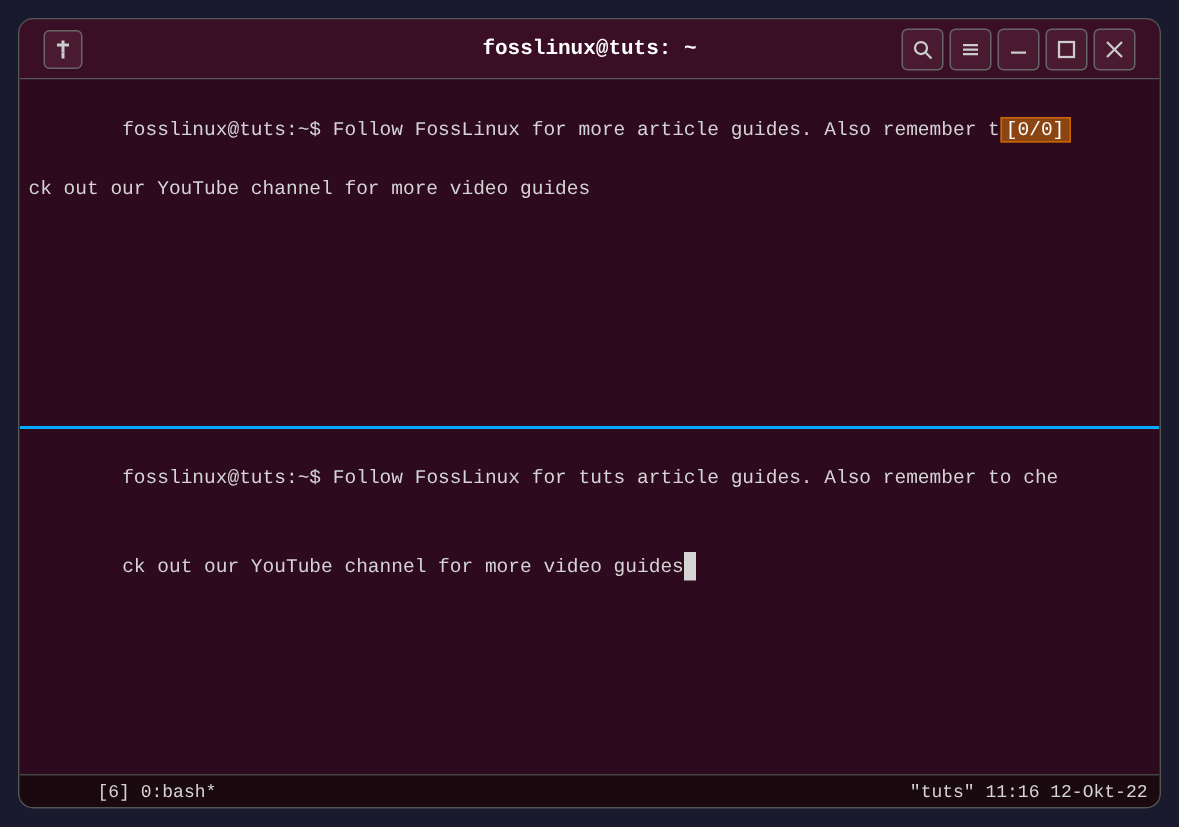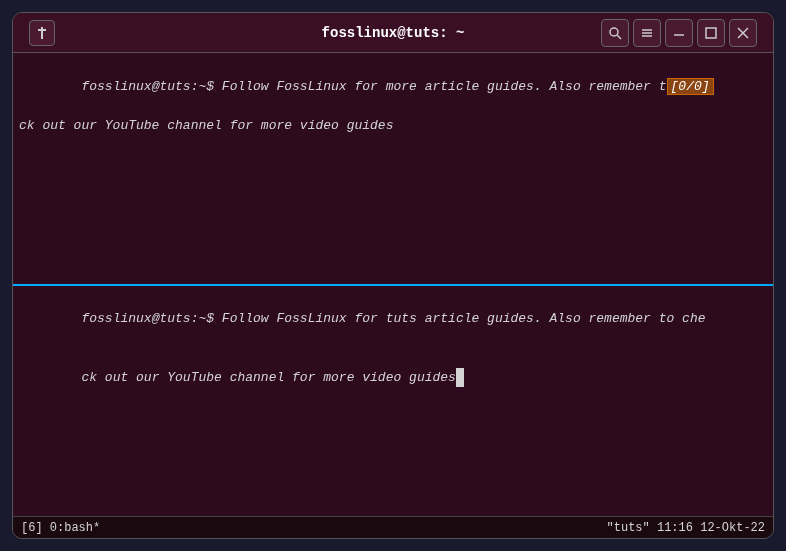--- a/index.html
+++ b/index.html
@@ -97,21 +97,20 @@
       display: flex;
       flex-direction: column;
       overflow: hidden;
     }
 
     .pane {
       flex: 1;
       padding: 4px 6px;
       overflow: hidden;
       position: relative;
-      font-style: italic;
     }
 
     .pane-top {
       border-bottom: 2px solid #00aaff;
     }
 
     .pane-bottom {
       flex: 1;
     }
 
@@ -149,20 +148,21 @@
       justify-content: space-between;
       padding: 0 8px;
       border-top: 1px solid #444;
       flex-shrink: 0;
     }
 
     .status-left {
       color: #d4d4d4;
       font-size: 12px;
       font-family: 'Courier New', Courier, monospace;
+      margin-left: 44px;
     }
 
     .status-right {
       color: #d4d4d4;
       font-size: 12px;
       font-family: 'Courier New', Courier, monospace;
     }
   </style>
 </head>
 <body>

